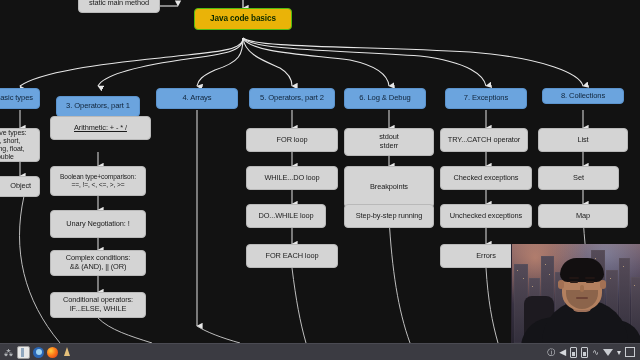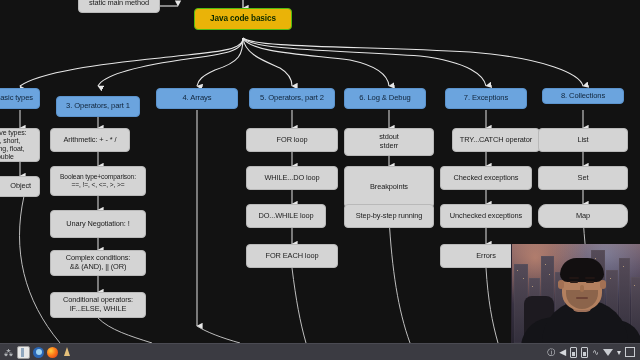--- a/index.html
+++ b/index.html
@@ -281,21 +281,21 @@
 byte, short,
 int, long, float, double</span>
     </div>
     <div class="node grey" style="left:-32px; top:176px; width:72px; height:21px; justify-content:flex-end; padding-right:8px;">
       <span class="lbl">Object</span>
     </div>
 
     <div class="node blue" style="left:56px; top:88px; width:84px; height:21px;margin-top:8px;">
       <span class="lbl">3. Operators, part 1</span>
     </div>
-    <div class="node grey" style="left:50px; top:128px; width:80px; height:24px;">
+    <div class="node grey" style="left:50px; top:116px; width:101px; height:24px;text-decoration:underline;">
       <span class="lbl">Arithmetic: + - * /</span>
     </div>
     <div class="node grey" style="left:50px; top:166px; width:96px; height:30px; font-size:6.6px;">
       <span class="lbl">Boolean type+comparison:
 ==, !=, &lt;, &lt;=, &gt;, &gt;=</span>
     </div>
     <div class="node grey" style="left:50px; top:210px; width:96px; height:28px;">
       <span class="lbl">Unary Negotiation: !</span>
     </div>
     <div class="node grey" style="left:50px; top:250px; width:96px; height:26px;">
@@ -337,43 +337,43 @@
     <div class="node grey" style="left:344px; top:166px; width:90px; height:42px;">
       <span class="lbl">Breakpoints</span>
     </div>
     <div class="node grey" style="left:344px; top:204px; width:90px; height:24px;text-align:center;">
       <span class="lbl">Step-by-step running</span>
     </div>
 
     <div class="node blue" style="left:445px; top:88px; width:82px; height:21px;">
       <span class="lbl">7. Exceptions</span>
     </div>
-    <div class="node grey" style="left:452px; top:128px; width:88px; height:24px;">
+    <div class="node grey" style="left:440px; top:128px; width:88px; height:24px;">
       <span class="lbl">TRY...CATCH operator</span>
     </div>
     <div class="node grey" style="left:440px; top:166px; width:92px; height:24px;">
       <span class="lbl">Checked exceptions</span>
     </div>
     <div class="node grey" style="left:440px; top:204px; width:92px; height:24px;">
       <span class="lbl">Unchecked exceptions</span>
     </div>
     <div class="node grey" style="left:440px; top:244px; width:92px; height:24px;">
       <span class="lbl">Errors</span>
     </div>
 
     <div class="node blue" style="left:542px; top:88px; width:82px; height:16px;">
       <span class="lbl">8. Collections</span>
     </div>
     <div class="node grey" style="left:538px; top:128px; width:90px; height:24px;">
       <span class="lbl">List</span>
     </div>
-    <div class="node grey" style="left:538px; top:166px; width:90px; height:24px;">
+    <div class="node grey" style="left:538px; top:166px; width:81px; height:24px;">
       <span class="lbl">Set</span>
     </div>
-    <div class="node grey" style="left:538px; top:204px; width:90px; height:24px;border-radius:8px;">
+    <div class="node grey" style="left:538px; top:204px; width:90px; height:24px;">
       <span class="lbl">Map</span>
     </div>
 
   </div>
 
   <div id="webcam">
     <div class="sky"></div>
 
     <div class="bldg" style="left:2px;  top:20px; width:14px; height:79px;"></div>
     <div class="bldg" style="left:17px; top:34px; width:11px; height:65px;"></div>

